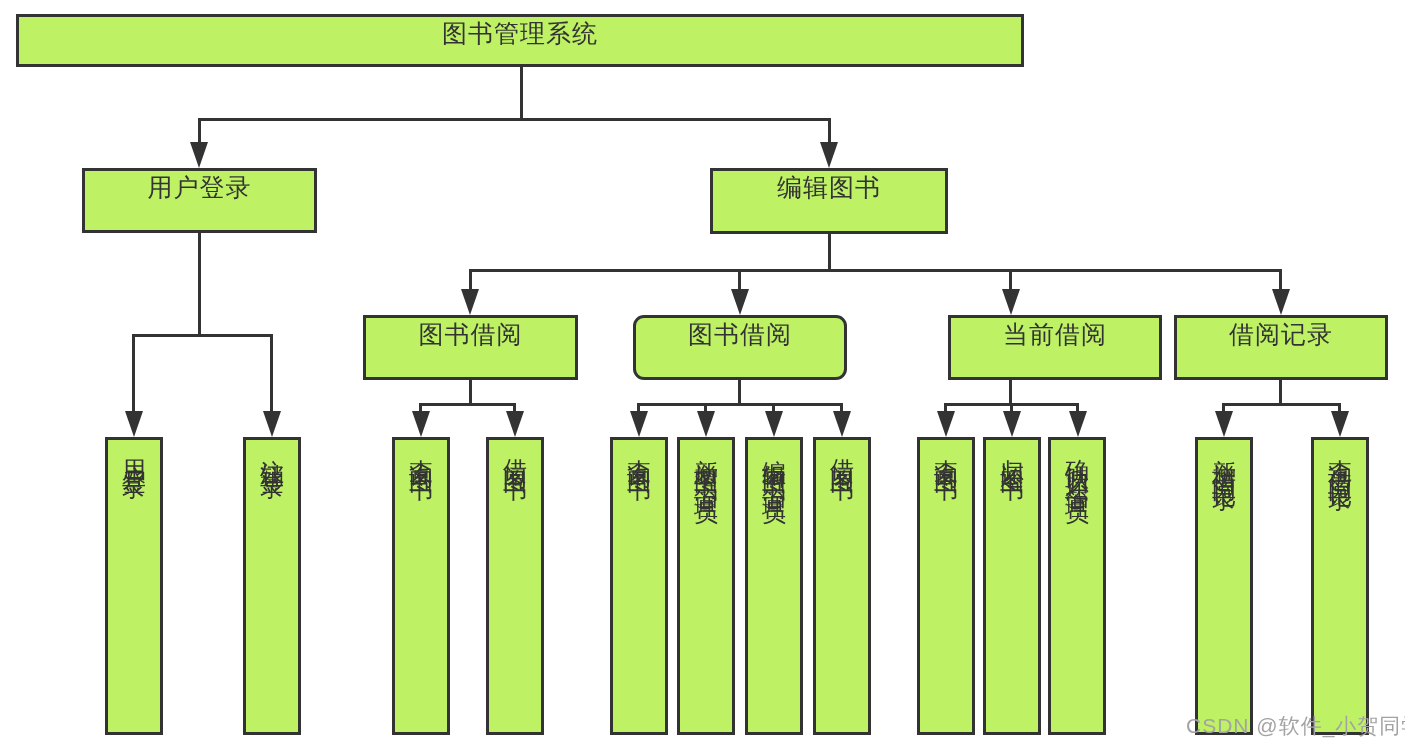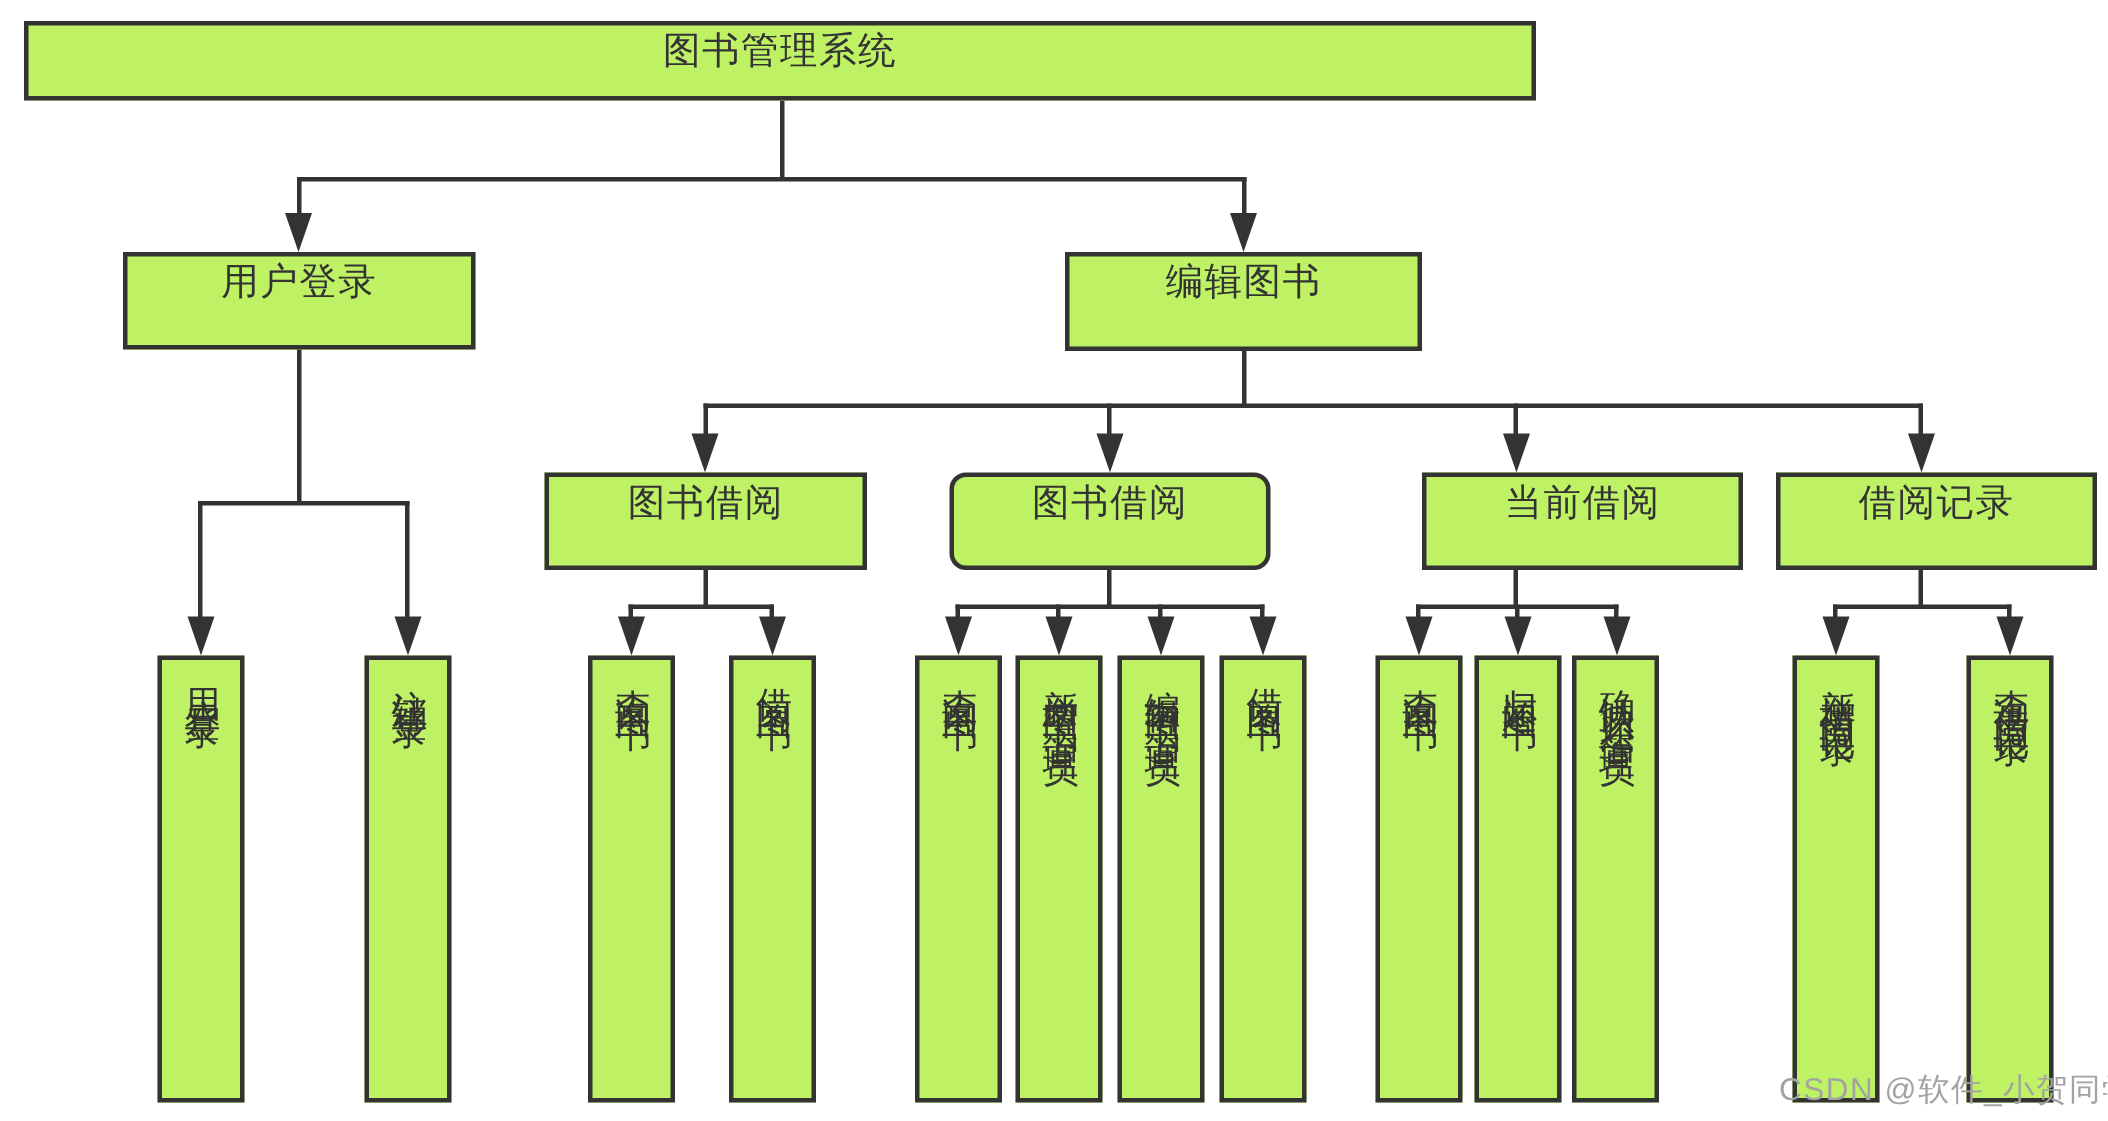--- a/index.html
+++ b/index.html
@@ -76,21 +76,21 @@
 
   <div class="box" style="left:363px; top:315px; width:215px; height:65px;">
     <span class="label-h">图书借阅</span>
   </div>
   <div class="box" style="left:633px; top:315px; width:214px; height:65px;border-radius:11px;">
     <span class="label-h">图书借阅</span>
   </div>
   <div class="box" style="left:904px; top:315px; width:214px; height:65px;margin-left:44px;">
     <span class="label-h">当前借阅</span>
   </div>
-  <div class="box" style="left:1174px; top:315px; width:214px; height:65px;margin-left:10px;">
+  <div class="box" style="left:1174px; top:315px; width:214px; height:65px;">
     <span class="label-h">借阅记录</span>
   </div>
 
   <div class="box leaf" style="left:105px;">
     <span class="label-v">用户登录</span>
   </div>
   <div class="box leaf" style="left:243px;">
     <span class="label-v">注销登录</span>
   </div>
   <div class="box leaf" style="left:392px;">

